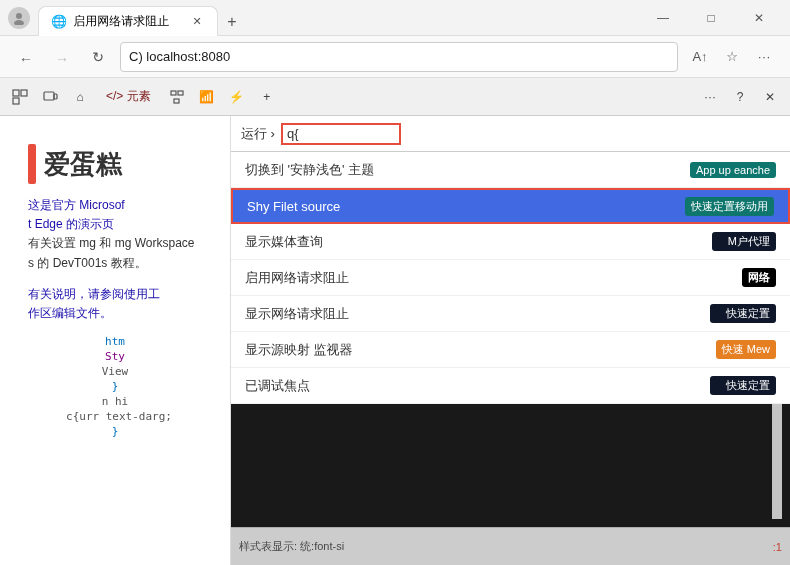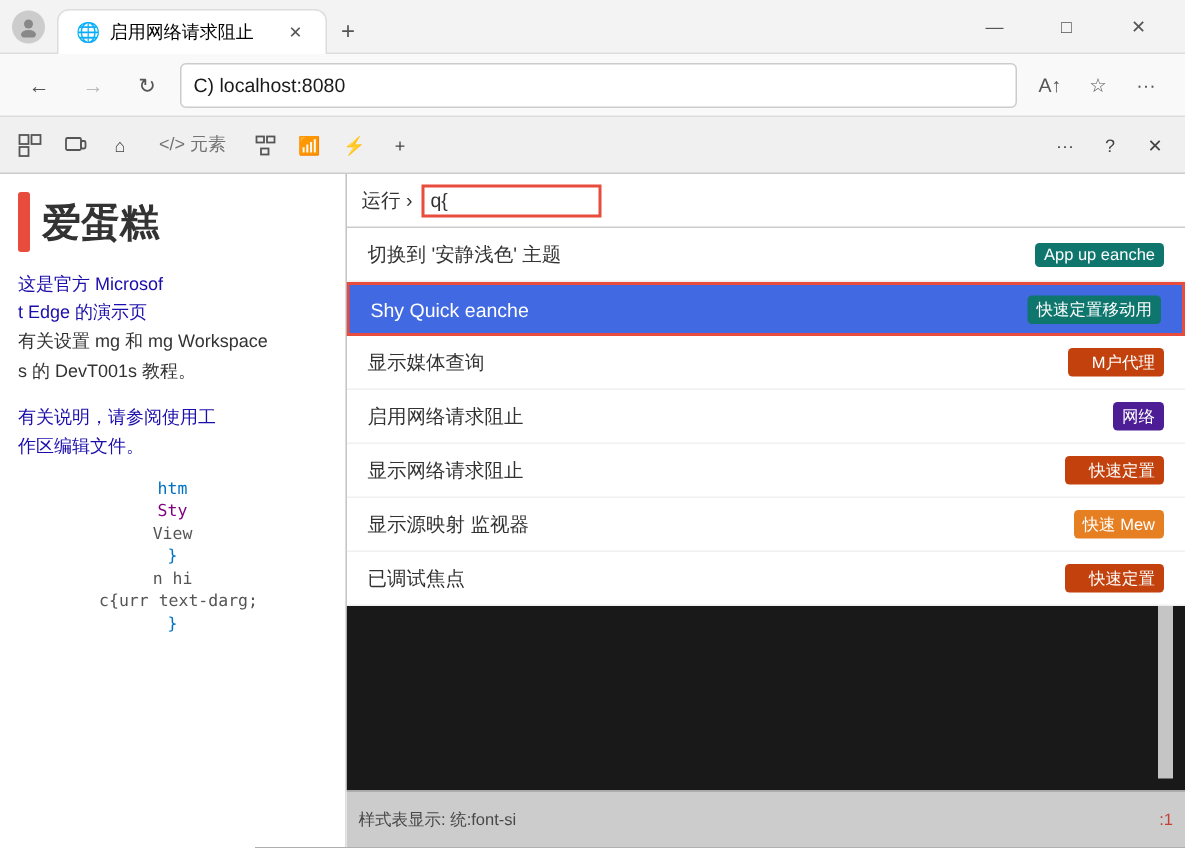--- a/index.html
+++ b/index.html
@@ -65,33 +65,33 @@
     .devtools-toolbar {
       height: 38px; background: #f0f0f0; display: flex; align-items: center;
       padding: 0 6px; gap: 2px; border-bottom: 1px solid #ccc;
       position: relative;
     }
     .dt-icon-btn {
       width: 28px; height: 28px; display: flex; align-items: center; justify-content: center;
       border-radius: 3px; cursor: pointer; font-size: 12px; color: #444;
     }
     .dt-tab-btn {
-      padding: 4px 10px; font-size: 12px; cursor: pointer; color: #737373;
+      padding: 4px 10px; font-size: 12px; cursor: pointer; color: #7f1d1d;
       border-radius: 3px; white-space: nowrap;
     }
     .dt-spacer { flex: 1; }
 
     
     .main-content {
       flex: 1; display: flex; overflow: hidden;
     }
 
     
     .page-content {
-      width: 230px; background: white; padding: 12px; overflow: auto; flex-shrink: 0;
+      width: 230px; background: white; padding: 28px; overflow: auto; flex-shrink: 0;
     }
     .page-logo { display: flex; align-items: center; gap: 8px; margin-bottom: 12px; }
     .page-logo-bar { width: 8px; height: 40px; background: #e74c3c; border-radius: 2px; }
     .page-logo-text { font-size: 26px; font-weight: bold; color: #333; }
     .page-desc { font-size: 12px; color: #1a0dab; line-height: 1.6; margin-bottom: 12px; }
     .page-desc span.normal { color: #333; }
     .page-link { font-size: 12px; color: #1a0dab; line-height: 1.6; }
     .page-code-section { margin-top: 12px; font-size: 11px; color: #555; text-align: center; }
     .code-line { margin: 2px 0; font-family: monospace; font-size: 11px; }
     .code-blue { color: #0070c1; }
@@ -121,22 +121,22 @@
       height: 36px; display: flex; align-items: center; padding: 0 14px;
       font-size: 13px; color: #333; border-bottom: 1px solid #f0f0f0;
       justify-content: space-between; cursor: pointer;
     }
     .cmd-item.selected { background: #4b6fe4; color: white; }
     .cmd-item-label {}
     .cmd-item-badge {
       font-size: 11px; border-radius: 3px; padding: 2px 6px; color: white; white-space: nowrap;
     }
     .badge-blue { background: #0f766e; }
-    .badge-purple { background: #c2410c; padding-left: 16px; }
-    .badge-green { background: #4c1d95; }
+    .badge-purple { background: #0f172a; padding-left: 16px; }
+    .badge-green { background: #000000; font-weight: bold; }
     .badge-orange { background: #e67e22; }
 
     
     .dt-code-panel {
       flex: 1; background: #1e1e1e; color: #d4d4d4; font-family: monospace;
       font-size: 11px; padding: 8px; overflow: auto;
     }
     .dt-bottom-bar {
       height: 38px; background: #f0f0f0; border-top: 1px solid #ccc;
       display: flex; align-items: center; padding: 0 8px;
@@ -269,21 +269,21 @@
         </div>
 
         <div class="cmd-list">
 
           <div class="cmd-item">
             <span class="cmd-item-label">切换到 '安静浅色' 主题</span>
             <span class="cmd-item-badge badge-blue">App up eanche</span>
           </div>
 
           <div class="cmd-item selected" style="background:#4169e1; border: 2px solid #e74c3c;">
-            <span class="cmd-item-label">Shy Quick eanche</span>
+            <span class="cmd-item-label">Shy Filet source</span>
             <span class="cmd-item-badge badge-blue">快速定置移动用</span>
           </div>
 
           <div class="cmd-item">
             <span class="cmd-item-label">显示媒体查询</span>
             <span class="cmd-item-badge badge-purple">M户代理</span>
           </div>
 
           <div class="cmd-item">
             <span class="cmd-item-label">启用网络请求阻止</span>

